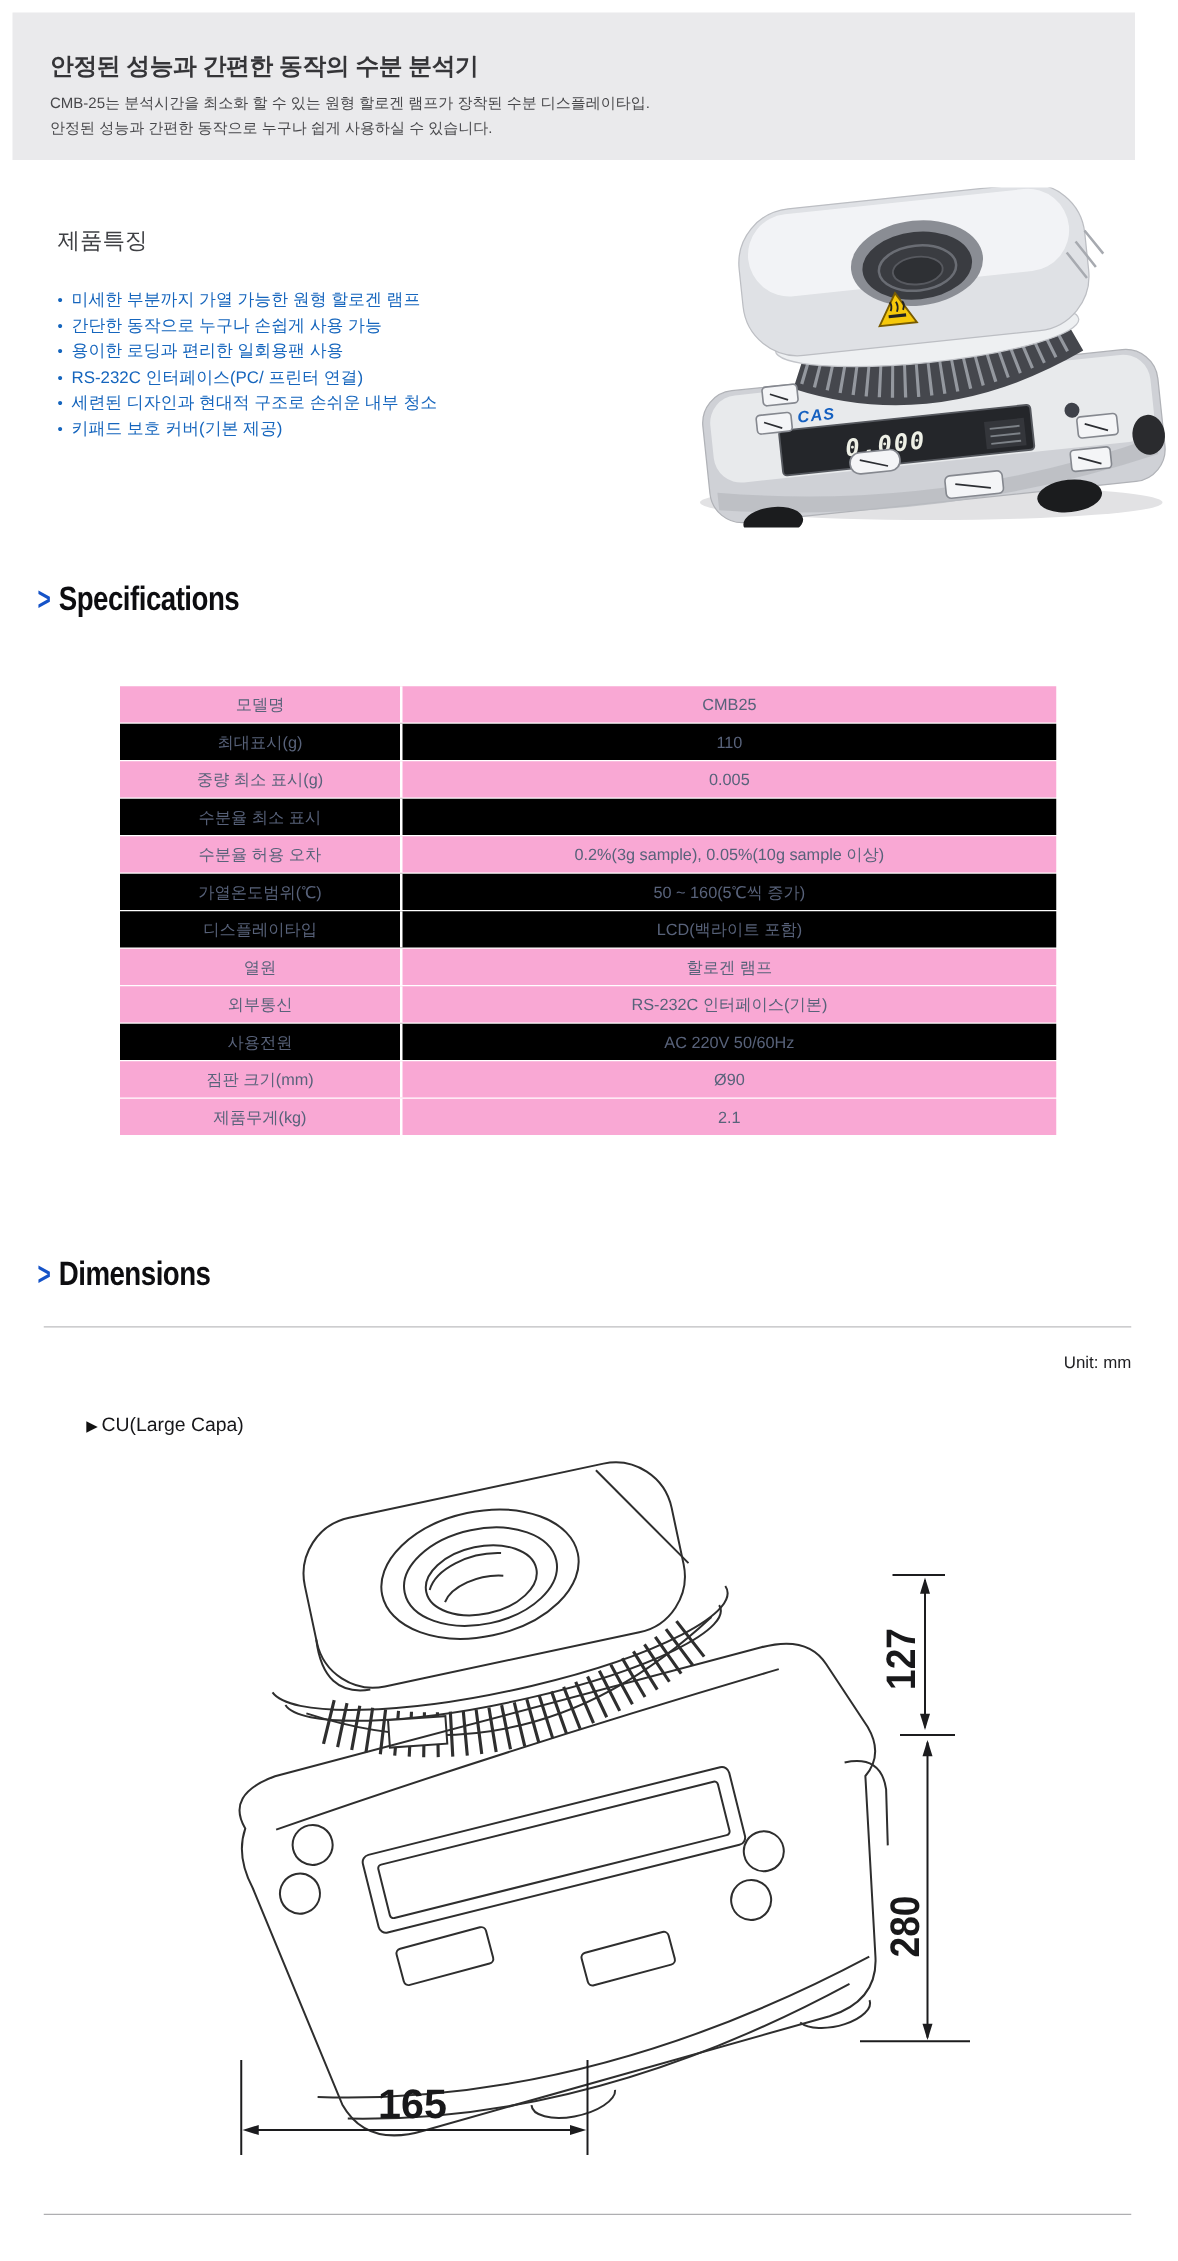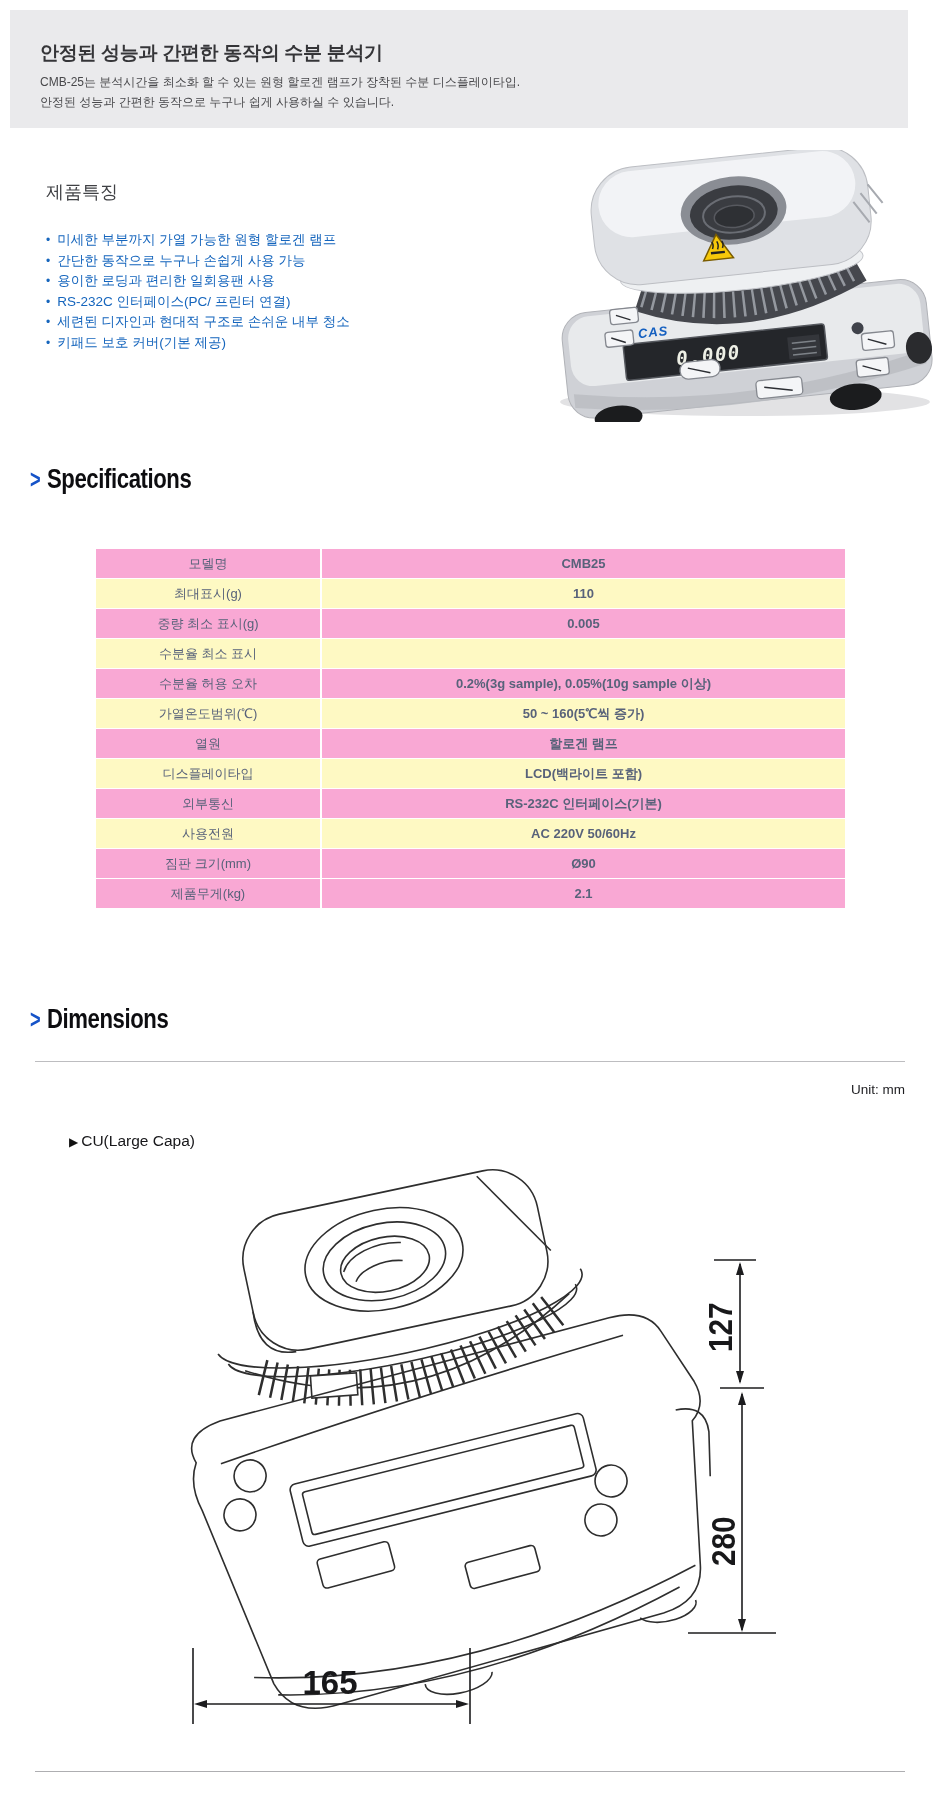--- a/index.html
+++ b/index.html
@@ -22,23 +22,23 @@
   .sec-heading { position:absolute; left:30px; white-space:nowrap; }
   #spec-heading { top:464px; }
   #dim-heading  { top:1004px; }
   .chev  { display:inline-block; color:#1553c8; font-weight:bold; font-size:26px; transform:scaleX(.7); transform-origin:left center; }
   .htext { display:inline-block; color:#0d0d10; font-weight:bold; font-size:27px; letter-spacing:-0.5px; transform:scaleX(.82); transform-origin:left center; margin-left:2px; }
   
   .spec-table { position:absolute; left:96px; top:549px; width:749px; }
   .spec-row { display:flex; height:29px; margin-bottom:1px; font-size:13px; color:#58627a; }
   .spec-row > div { display:flex; align-items:center; justify-content:center; }
   .spec-label { width:226px; border-right:2px solid #fff; }
-  .spec-value { flex:1;font-weight:bold; }
+  .spec-value { flex:1; }
   .row-blue  { background:#f9a8d4; }
-  .row-white { background:#fef9c3; }
+  .row-white { background:#000000; }
   
   .divider { position:absolute; left:35px; width:870px; height:1px; background:#bdbdc0; }
   #divider-dim    { top:1061px; }
   #divider-bottom { top:1771px; background:#aeaeb1; }
   .unit-label { position:absolute; right:37px; top:1082px; font-size:13.5px; font-weight:500; color:#1d1d20; }
   .variant-label { position:absolute; left:69px; top:1119px; font-size:15.5px; font-weight:500; color:#17171a;margin-top:13px; }
   .variant-label .marker { font-size:12px; margin-right:3px; color:#111; }
   
   .product-photo { position:absolute; left:545px; top:150px; }
   .dim-drawing   { position:absolute; left:80px;  top:1168px; }
@@ -146,27 +146,27 @@
         <div class="spec-label">수분율 최소 표시</div>
       </div>
     <div class="spec-row row-blue">
         <div class="spec-label">수분율 허용 오차</div>
         <div class="spec-value">0.2%(3g sample), 0.05%(10g sample 이상)</div>
       </div>
     <div class="spec-row row-white">
         <div class="spec-label">가열온도범위(℃)</div>
         <div class="spec-value">50 ~ 160(5℃씩 증가)</div>
       </div>
+    <div class="spec-row row-white">
+        <div class="spec-label">디스플레이타입</div>
+        <div class="spec-value">LCD(백라이트 포함)</div>
+      </div>
     <div class="spec-row row-blue">
         <div class="spec-label">열원</div>
         <div class="spec-value">할로겐 램프</div>
-      </div>
-    <div class="spec-row row-white">
-        <div class="spec-label">디스플레이타입</div>
-        <div class="spec-value">LCD(백라이트 포함)</div>
       </div>
     <div class="spec-row row-blue">
         <div class="spec-label">외부통신</div>
         <div class="spec-value">RS-232C 인터페이스(기본)</div>
       </div>
     <div class="spec-row row-white">
         <div class="spec-label">사용전원</div>
         <div class="spec-value">AC 220V 50/60Hz</div>
       </div>
     <div class="spec-row row-blue">

